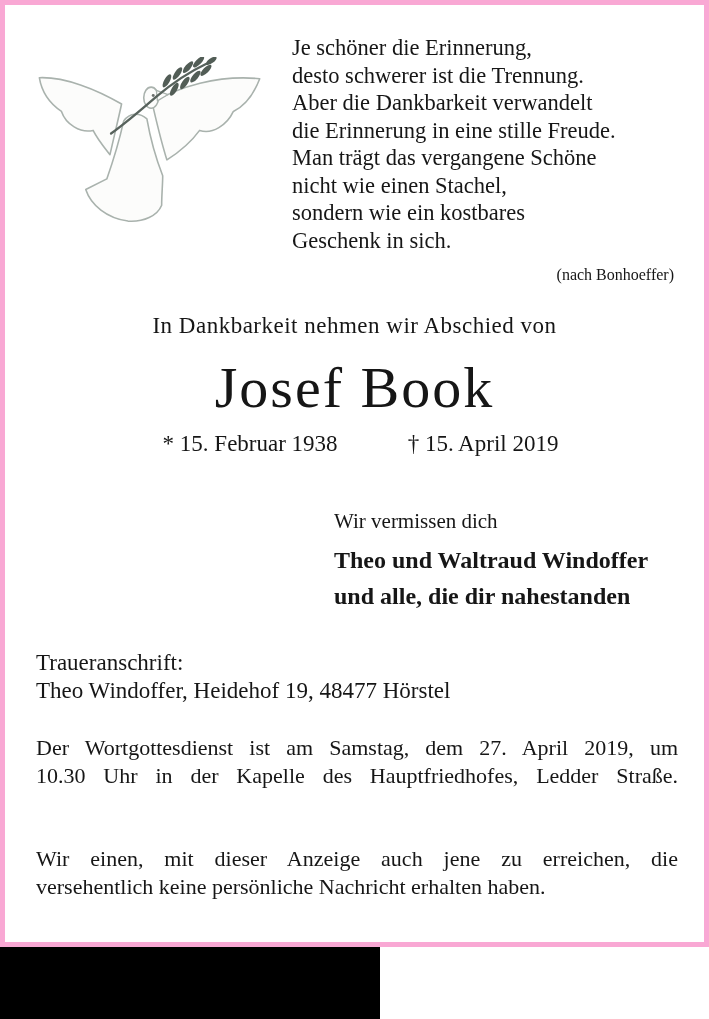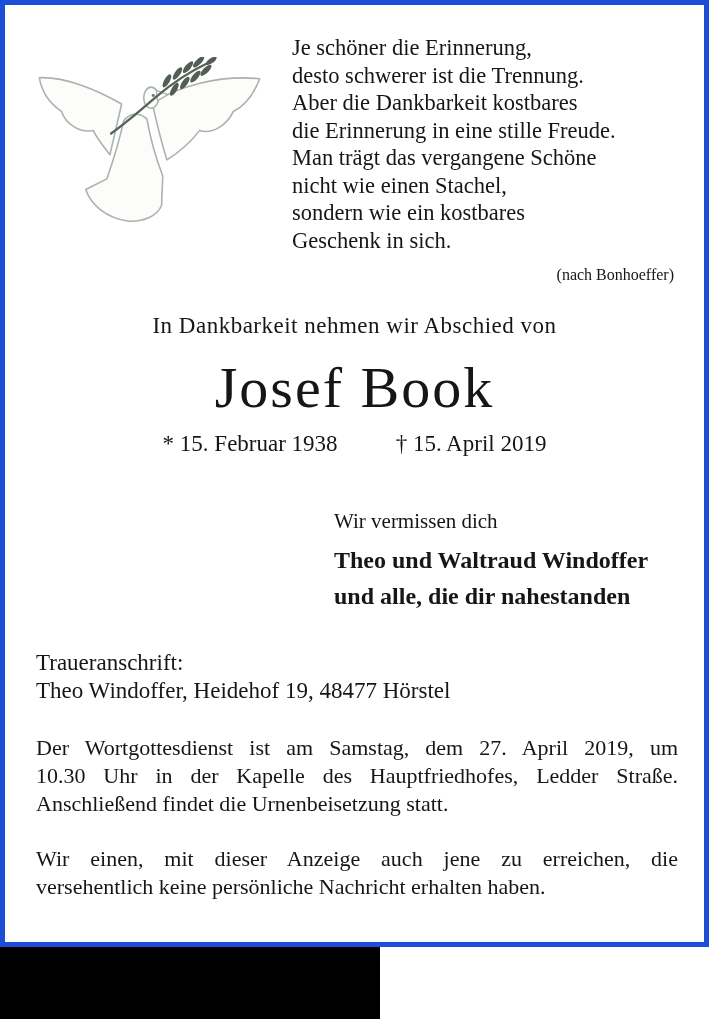--- a/index.html
+++ b/index.html
@@ -5,39 +5,39 @@
   html,body{margin:0;padding:0;background:#ffffff;}
   body{
     width:709px;height:1019px;position:relative;overflow:hidden;
     font-family:"Liberation Serif","DejaVu Serif",serif;
     color:#161616;
     -webkit-font-smoothing:antialiased;
   }
   .card{
     position:absolute;left:0;top:0;
     width:699px;height:937px;
-    border:5px solid #1d4ed8;
+    border:5px solid #f9a8d4;
     background:#ffffff;
   }
   .abs{position:absolute;}
   .nowrap{white-space:nowrap;}
 
   
   .dove{left:28px;top:52px;width:232px;height:170px;}
 
   
   .quote{left:287px;top:29px;width:382px;font-size:22.5px;line-height:27.5px;}
   .qline{white-space:nowrap;}
   .attribution{margin-top:7px;text-align:right;font-size:16px;}
 
   
   .intro{left:0;top:308px;width:699px;text-align:center;font-size:23px;letter-spacing:0.5px;}
   .name{left:0;top:352px;width:699px;text-align:center;font-size:58px;line-height:62px;letter-spacing:2px;}
   .dates{left:0;top:426px;width:699px;display:flex;justify-content:center;gap:58px;font-size:23px;}
-  .dates span{white-space:nowrap;}
+  .dates span{white-space:nowrap;margin-left:12px;}
 
   
   .missing{left:329px;top:504px;font-size:21px;}
   .mourner{font-size:24px;font-weight:bold;}
   .mourner1{left:329px;top:542px;}
   .mourner2{left:329px;top:578px;}
 
   
   .addr{left:31px;top:644px;font-size:23px;line-height:28px;}
   .jpara{left:31px;top:729px;width:642px;font-size:22px;line-height:28px;}
@@ -79,21 +79,21 @@
       <ellipse cx="144" cy="24" rx="7" ry="2.6" transform="rotate(-55 144 24)"></ellipse>
       <ellipse cx="154" cy="18" rx="7" ry="2.6" transform="rotate(-50 154 18)"></ellipse>
       <ellipse cx="164" cy="12" rx="7" ry="2.6" transform="rotate(-45 164 12)"></ellipse>
       <ellipse cx="169" cy="3" rx="6" ry="2.4" transform="rotate(-35 169 3)"></ellipse>
     </g>
   </svg>
 
   <div class="abs quote">
     <div class="qline">Je schöner die Erinnerung,</div>
     <div class="qline">desto schwerer ist die Trennung.</div>
-    <div class="qline">Aber die Dankbarkeit kostbares</div>
+    <div class="qline">Aber die Dankbarkeit verwandelt</div>
     <div class="qline">die Erinnerung in eine stille Freude.</div>
     <div class="qline">Man trägt das vergangene Schöne</div>
     <div class="qline">nicht wie einen Stachel,</div>
     <div class="qline">sondern wie ein kostbares</div>
     <div class="qline">Geschenk in sich.</div>
     <div class="attribution">(nach Bonhoeffer)</div>
   </div>
 
   <div class="abs name nowrap">Josef Book</div>
 
@@ -109,21 +109,20 @@
   <div class="abs mourner mourner2 nowrap">und alle, die dir nahestanden</div>
 
   <div class="abs addr">
     <div class="nowrap">Traueranschrift:</div>
     <div class="nowrap">Theo Windoffer, Heidehof 19, 48477 Hörstel</div>
   </div>
 
   <div class="abs jpara">
     <div class="jline">Der Wortgottesdienst ist am Samstag, dem 27. April 2019, um</div>
     <div class="jline">10.30 Uhr in der Kapelle des Hauptfriedhofes, Ledder Straße.</div>
-    <div class="plainline nowrap">Anschließend findet die Urnenbeisetzung statt.</div>
   </div>
 
   <div class="abs jpara jpara2">
     <div class="jline">Wir einen, mit dieser Anzeige auch jene zu erreichen, die</div>
     <div class="plainline nowrap">versehentlich keine persönliche Nachricht erhalten haben.</div>
   </div>
 
 </div>
 
 <div class="abs censor"></div>

